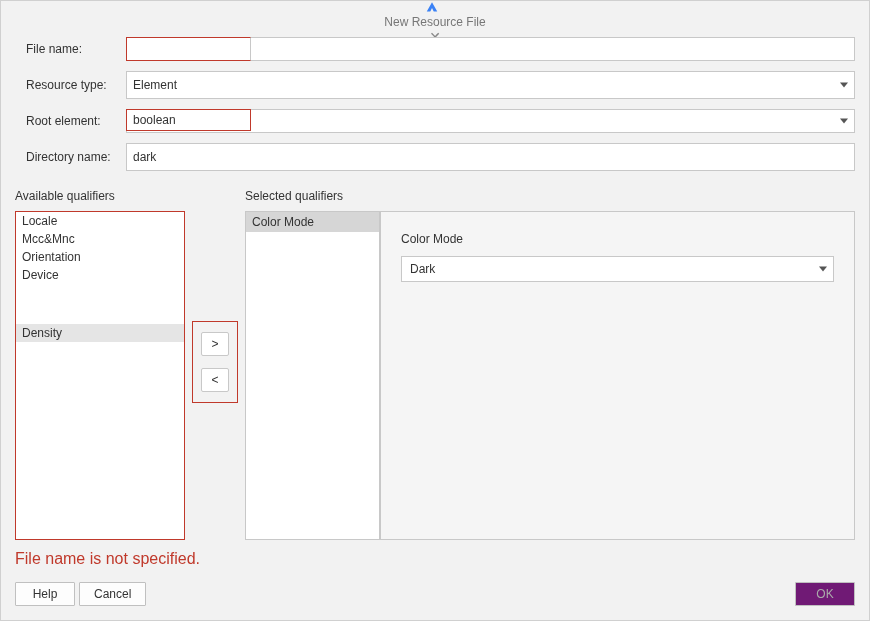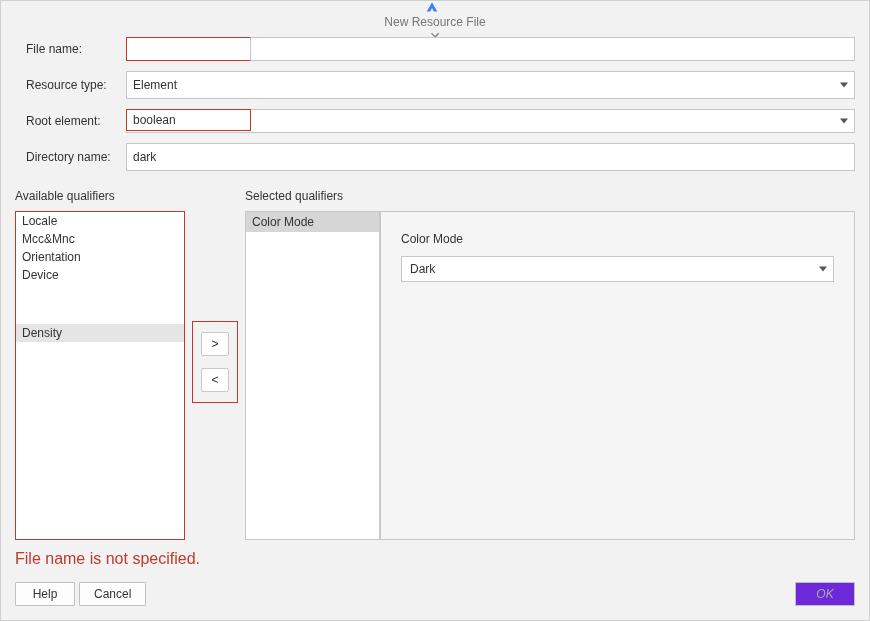--- a/index.html
+++ b/index.html
@@ -253,23 +253,22 @@
     border-radius: 1px;
     font-size: 12px;
     cursor: pointer;
     display: inline-flex;
     align-items: center;
     justify-content: center;
   }
   .btn + .btn { margin-left: 4px; }
   .btn.disabled {
     color: #aaa;
-    background: #6d28d9;
+    background: #701a75;
     cursor: default;
-    font-style: italic;
   }
   .button-bar .spacer { flex: 1; }
   .sel-box {
     border: 1px solid #c8c8c8;
     background: #fff;
     flex: 1;
     min-height: 300px;
   }
 </style>
 </head>

